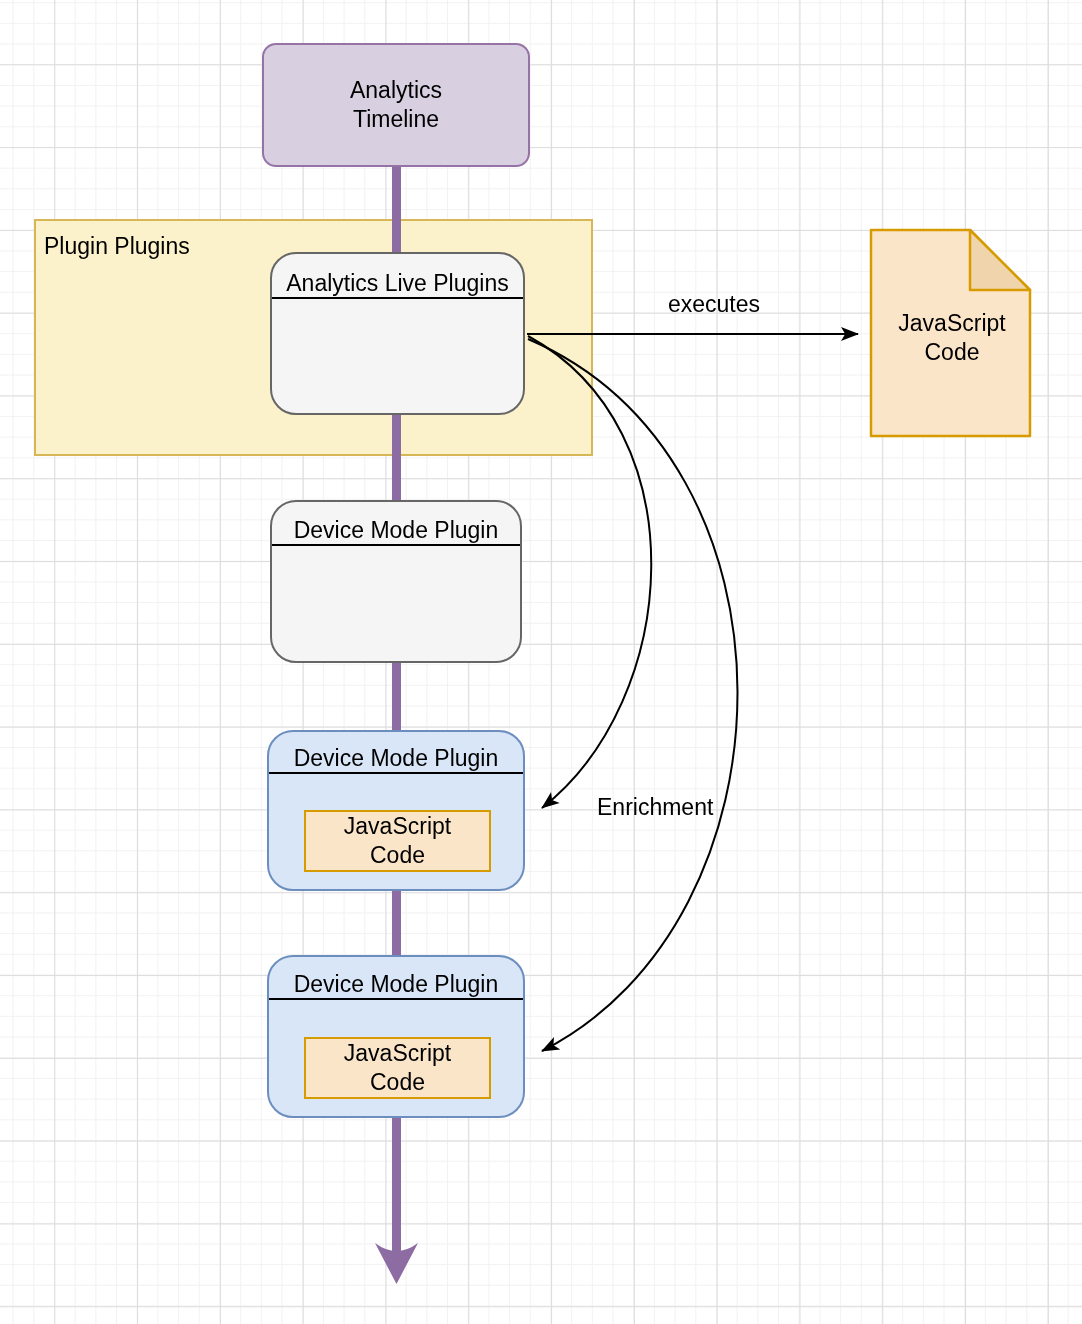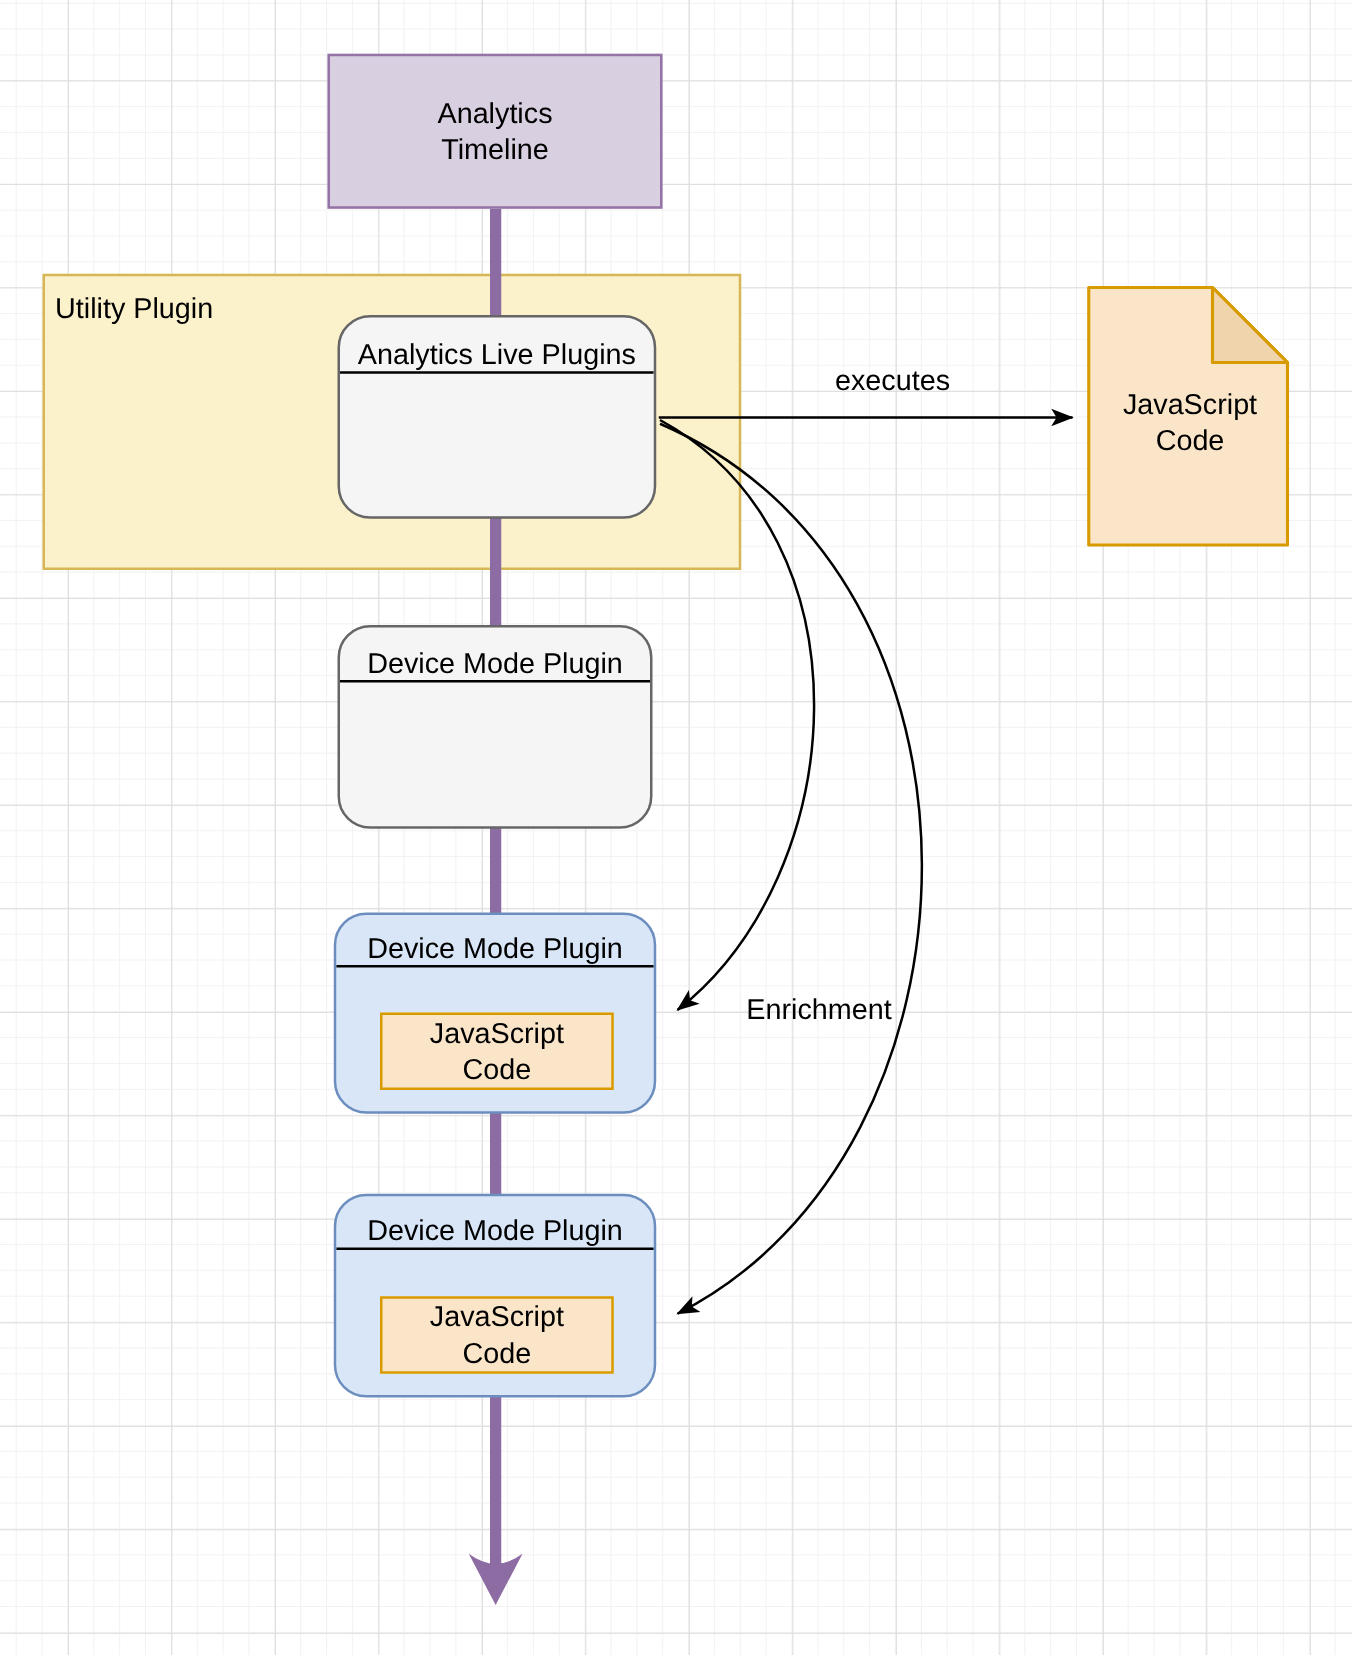--- a/index.html
+++ b/index.html
@@ -47,35 +47,35 @@
     padding-bottom: 1px;
     white-space: nowrap;
   }
 
   .plainbox {
     display: flex; align-items: center; justify-content: center;
     text-align: center; font-size: 23px; line-height: 29px;
   }
   .purplebox { background: #d8cfe0; border: 2px solid #9673a6; }
   .orangebox { background: #fbe5c9; border: 2px solid #d79b00; }
-  .multiline { white-space: pre-line; }
+  .multiline { white-space: pre-line; border-radius: 14px; }
 
   .edge-label {
     position: absolute; font-size: 23px; line-height: 26px;
     white-space: nowrap; background: rgba(255,255,255,0.0);
   }
   svg.layer { position: absolute; left: 0; top: 0; }
 </style>
 </head>
 <body>
 
 <div class="canvas">
 
   <div class="abs container yellow" style="left:34px; top:219px; width:559px; height:237px;">
-    <div class="container-label">Utility Plugin</div>
+    <div class="container-label">Plugin Plugins</div>
   </div>
 
 
   <svg class="layer" width="1082" height="1324">
     <line x1="396.5" y1="167" x2="396.5" y2="1252" stroke="#8d6ca3" stroke-width="9"></line>
     <path d="M 396.5 1284 L 375 1243 Q 396.5 1259 418 1243 Z" fill="#8d6ca3"></path>
   </svg>
 
   <div class="abs plainbox purplebox multiline" style="left:262px; top:43px; width:268px; height:124px;">
     <span class="multiline">Analytics

